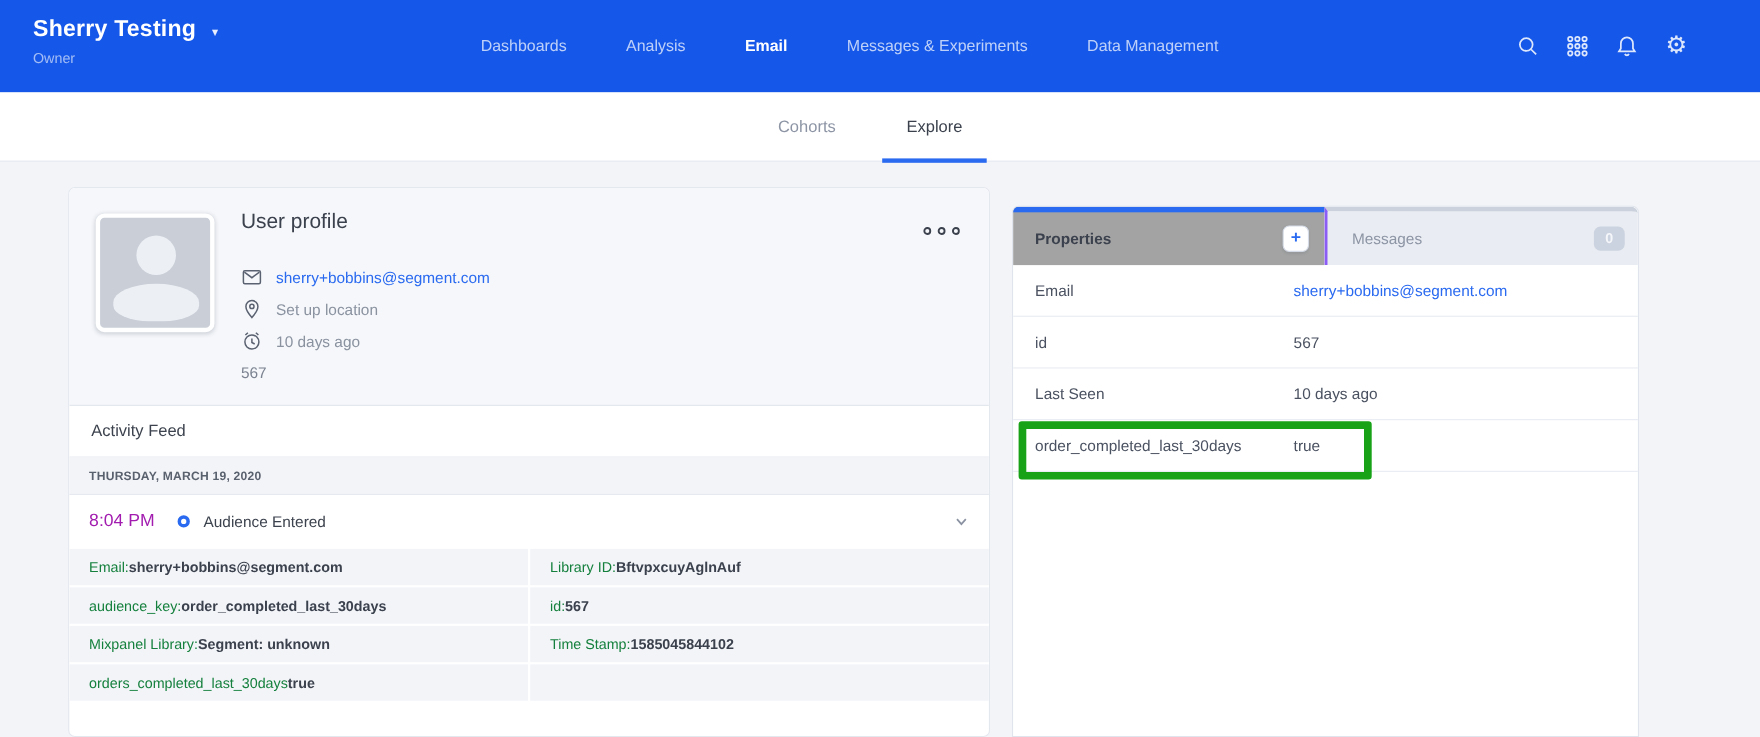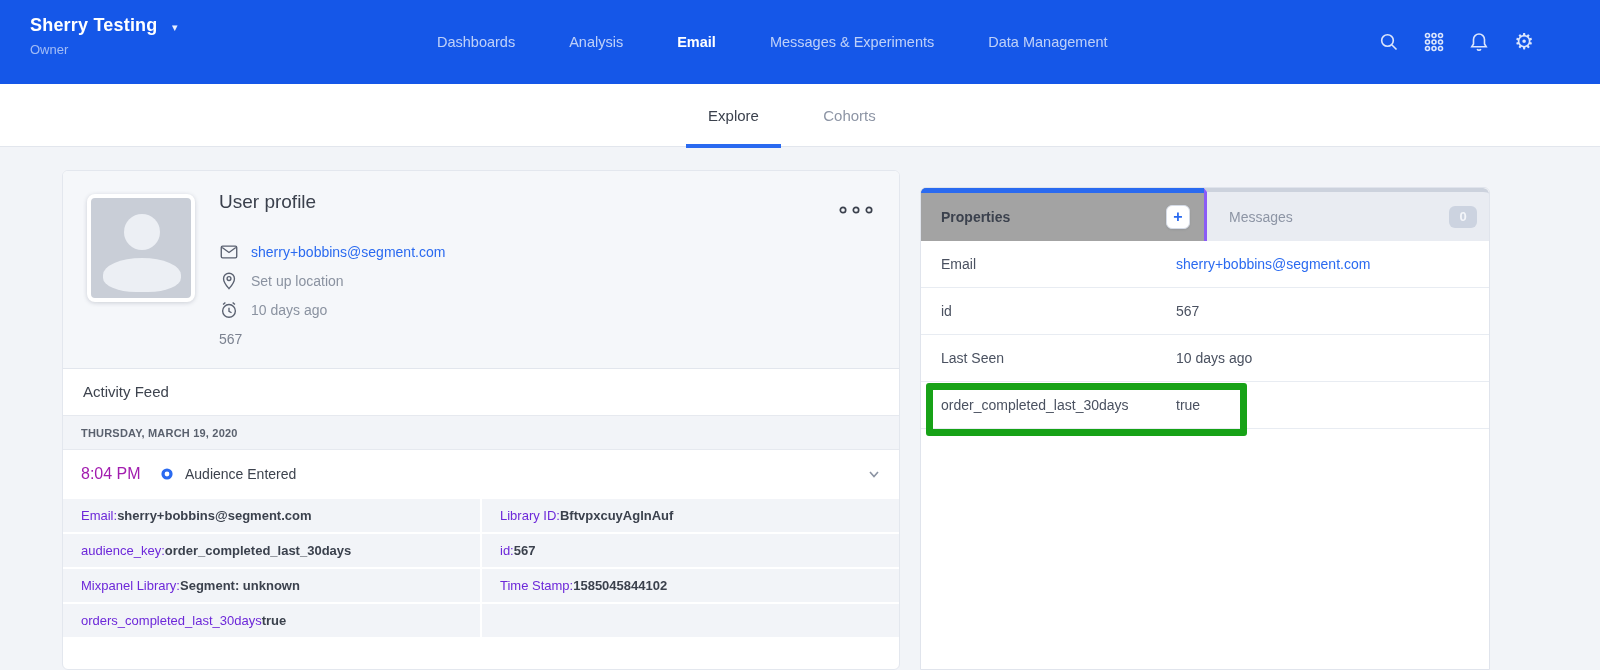--- a/index.html
+++ b/index.html
@@ -6,21 +6,21 @@
   html,body { width:1600px; height:670px; }
   body {
     position:relative; overflow:hidden;
     background:#f2f4f8;
     font-family:"Liberation Sans", sans-serif;
     -webkit-font-smoothing:antialiased;
   }
   
   .topbar { position:absolute; left:0; top:0; width:1600px; height:84px; background:#1557e8; }
   .project { position:absolute; left:30px; top:15px; color:#fff; cursor:pointer; }
-  .project-name { font-size:18px; font-weight:bold; letter-spacing:.2px; }
+  .project-name { font-size:21px; font-weight:bold; letter-spacing:.2px; }
   .project-caret { font-size:11px; margin-left:10px; color:rgba(255,255,255,.9); }
   .project-role { font-size:13px; color:rgba(255,255,255,.6); margin-top:6px; }
   .topnav { position:absolute; left:437px; top:0; height:84px; display:flex; gap:54px; align-items:center; }
   .topnav-item { font-size:14.5px; color:rgba(255,255,255,.72); cursor:pointer; white-space:nowrap; }
   .topnav-item.active { color:#fff; font-weight:bold; }
   .topicons { position:absolute; right:64px; top:0; height:84px; display:flex; gap:21px; align-items:center; }
   .topicon { width:24px; height:24px; display:flex; align-items:center; justify-content:center; cursor:pointer; }
   .topicon svg { stroke:rgba(255,255,255,.85); fill:none; stroke-width:1.6; }
   .gear-glyph { font-family:"DejaVu Sans", sans-serif; font-size:22px; color:rgba(255,255,255,.85); line-height:1; }
   
@@ -46,21 +46,21 @@
   .feed-header { height:47px; line-height:46px; padding-left:20px; font-size:15px; color:#3d434e; background:#fff; border-bottom:1px solid #e6e9ef; }
   .date-row { height:34px; background:#f2f4f8; border-bottom:1px solid #e6e9ef; display:flex; align-items:center; padding-left:18px; font-size:11px; font-weight:bold; letter-spacing:.2px; color:#5a616e; }
   .event-row { height:47px; display:flex; align-items:center; padding:0 18px; background:#fff; cursor:pointer; }
   .event-time { width:72px; font-size:16px; color:#a21caf; }
   .event-dot { margin:0 12px 0 8px; display:flex; }
   .event-name { font-size:14px; color:#3d434e; }
   .event-chevron { margin-left:auto; display:flex; cursor:pointer; }
   .event-chevron svg { stroke:#8b93a2; fill:none; stroke-width:1.6; }
   .details-grid { display:grid; grid-template-columns:1fr 1fr; gap:2px; background:#fff; padding-top:2px; }
   .cell { background:#f2f4f8; height:33px; display:flex; align-items:center; padding-left:18px; font-size:13px; overflow:hidden; white-space:nowrap; }
-  .cell-label { color:#6d28d9; }
+  .cell-label { color:#15803d; }
   .cell-value { font-weight:bold; color:#3b414d; }
   
   .card-right { position:absolute; left:920px; top:187px; width:570px; height:483px; background:#fff; border:1px solid #e0e4ec; border-radius:6px 6px 0 0; overflow:hidden; }
   .panel-tabs { display:flex; height:53px; }
   .ptab { display:flex; align-items:center; font-size:14px; cursor:pointer; }
   .ptab.active { flex:0 0 283px; background:#a3a3a3; border-top:5px solid #2a6af0; padding:0 14px 0 20px; color:#3b414d; font-weight:bold; }
   .ptab.inactive { flex:1; background:#e9ecf2; border-top:4px solid #ccd2dd; border-left:3px solid #8b5cf6; border-top-right-radius:6px; padding:0 12px 0 22px; color:#8d95a5; }
   .plus-btn { margin-left:auto; width:24px; height:24px; background:#fff; border:1px solid #d5dbe6; border-radius:6px; box-shadow:0 1px 2px rgba(60,70,90,.12); color:#2a6af0; font-size:16px; font-weight:bold; display:flex; align-items:center; justify-content:center; cursor:pointer; line-height:1; }
   .msg-badge { margin-left:auto; min-width:28px; height:22px; background:#ccd3e0; border-radius:6px; color:#f4f6fa; font-size:13px; font-weight:bold; display:flex; align-items:center; justify-content:center; }
   .prop-row { height:47px; border-bottom:1px solid #e8ecf2; display:flex; align-items:center; padding-left:20px; }
@@ -117,22 +117,22 @@
       </svg>
     </div>
     <div class="topicon">
       <span class="gear-glyph">⚙</span>
     </div>
   </div>
 </div>
 
 <div class="subnav">
   <div class="subnav-tabs">
+    <div class="subtab">Cohorts</div>
     <div class="subtab active">Explore</div>
-    <div class="subtab">Cohorts</div>
   </div>
 </div>
 
 <div class="card-left">
   <div class="profile-section">
     <div class="avatar">
       <div class="avatar-head"></div>
       <div class="avatar-body"></div>
     </div>
     <div class="profile-info">

